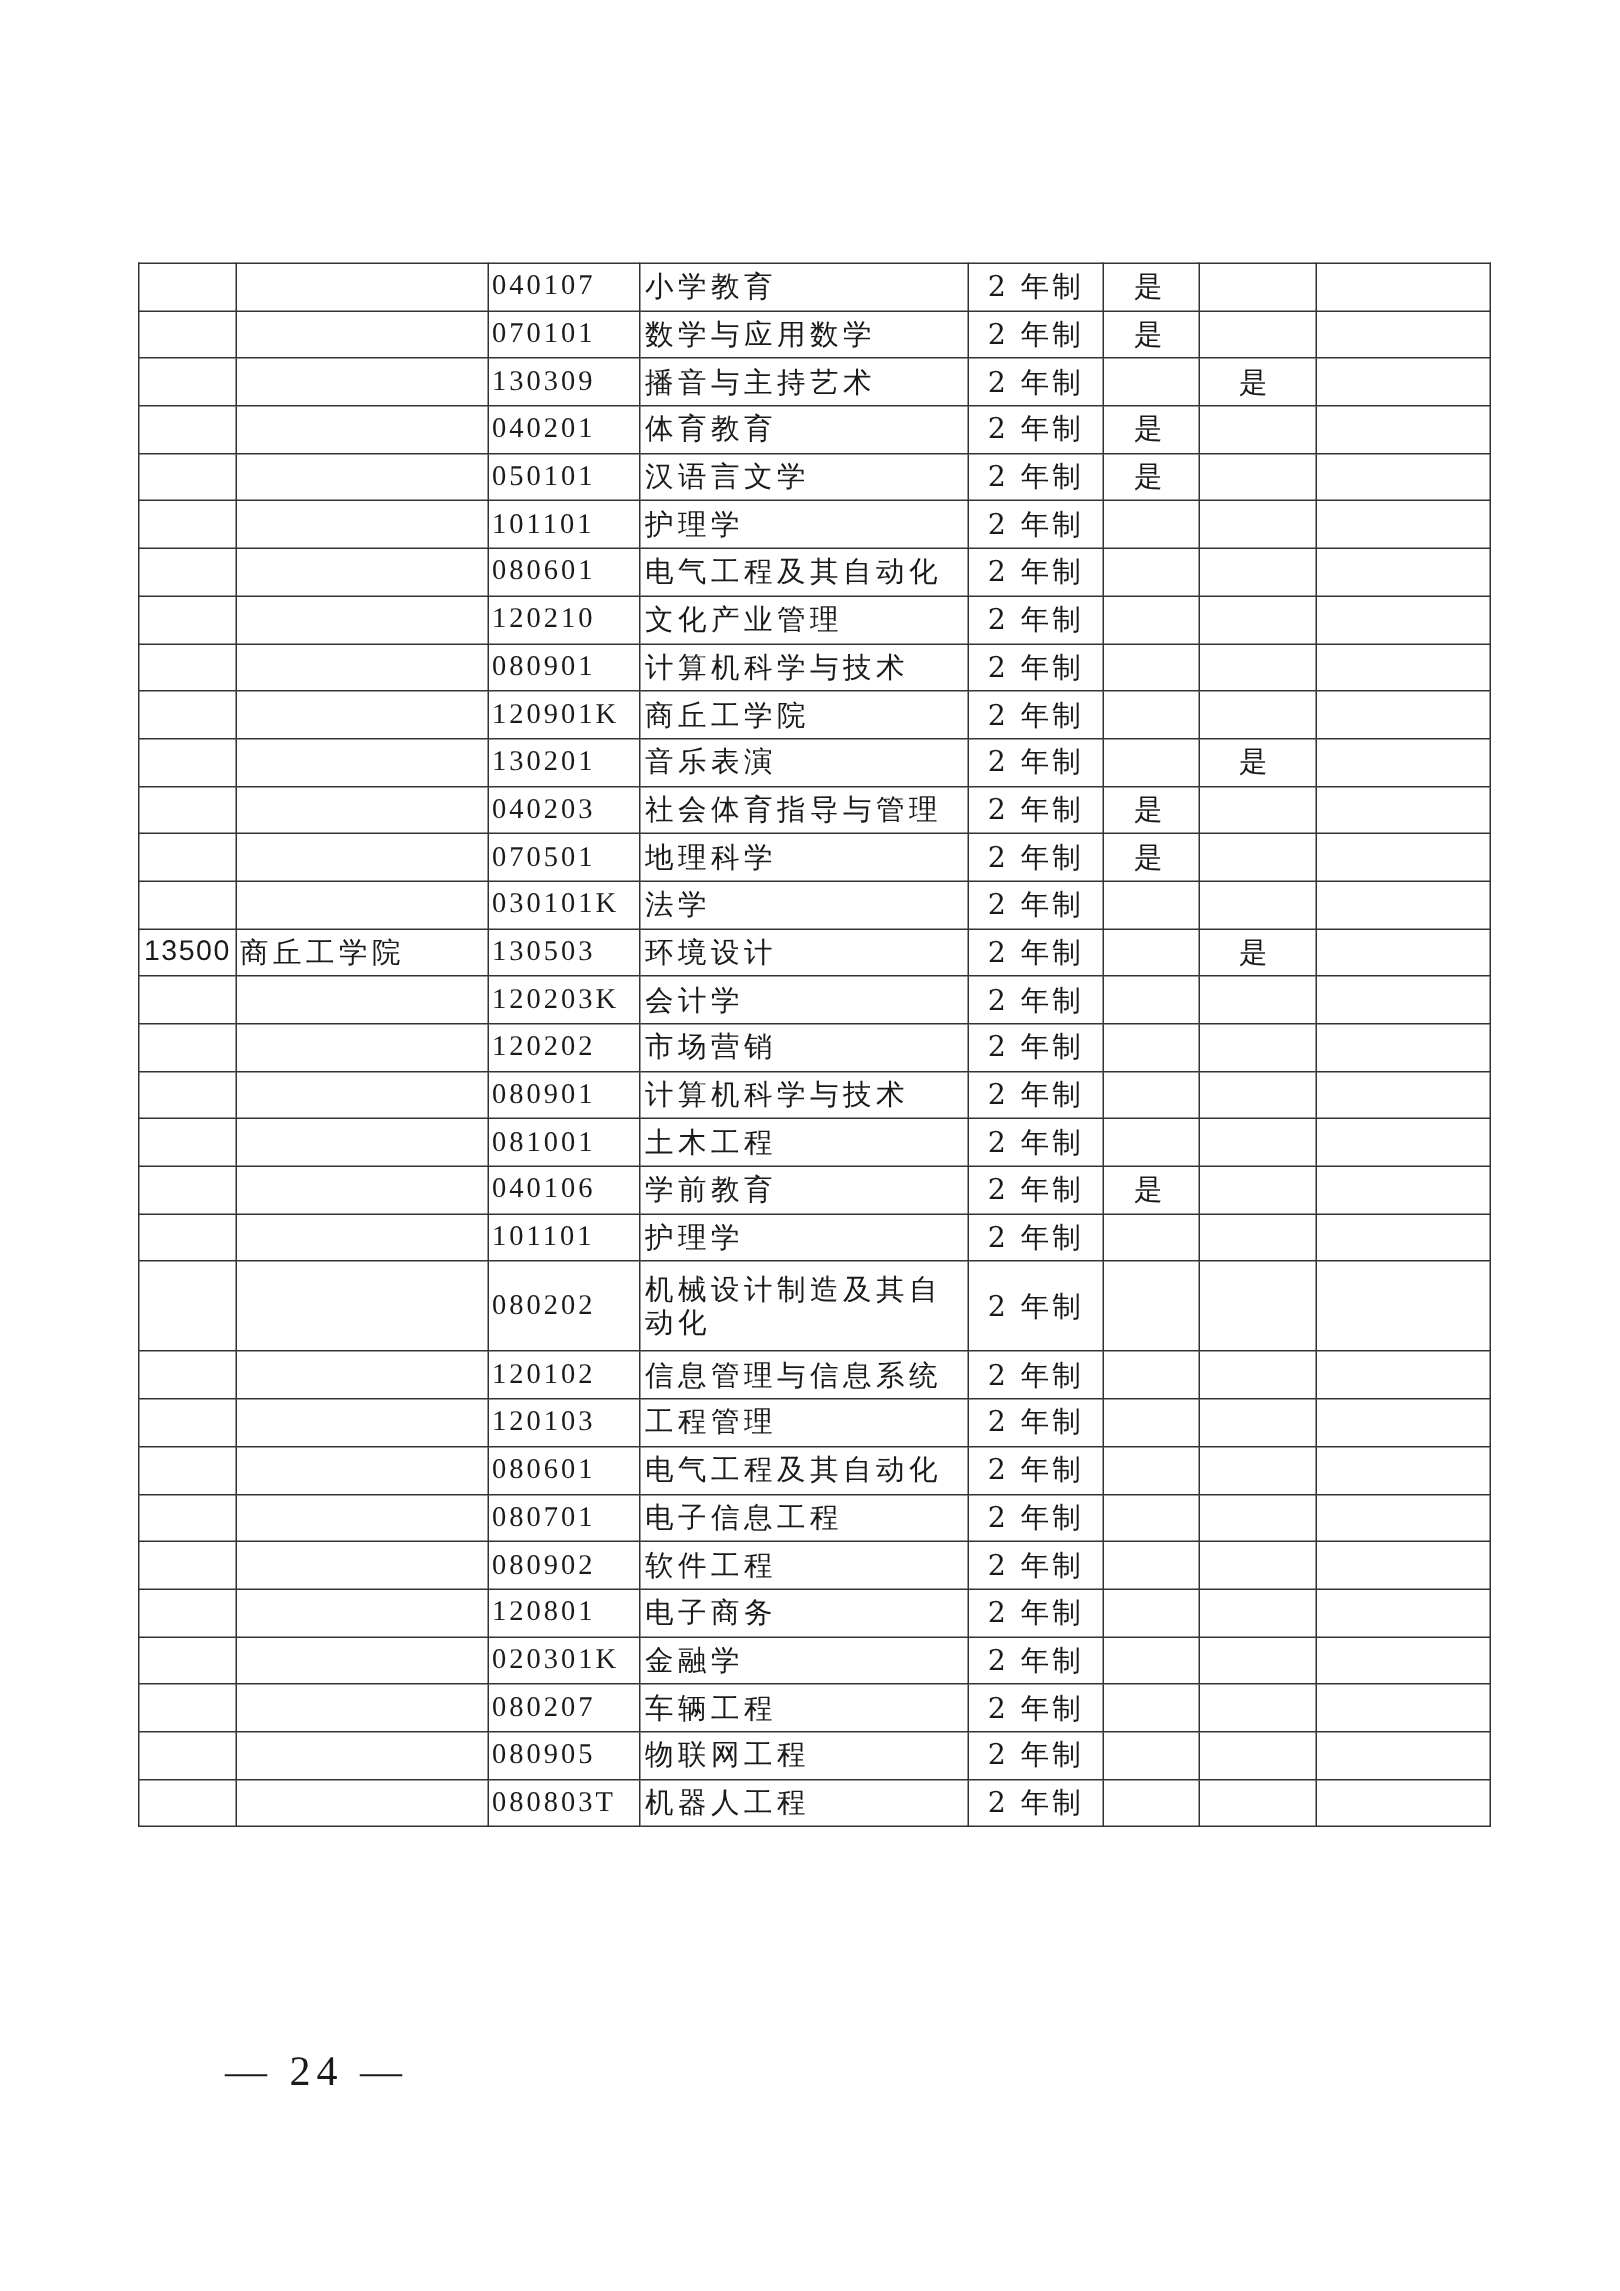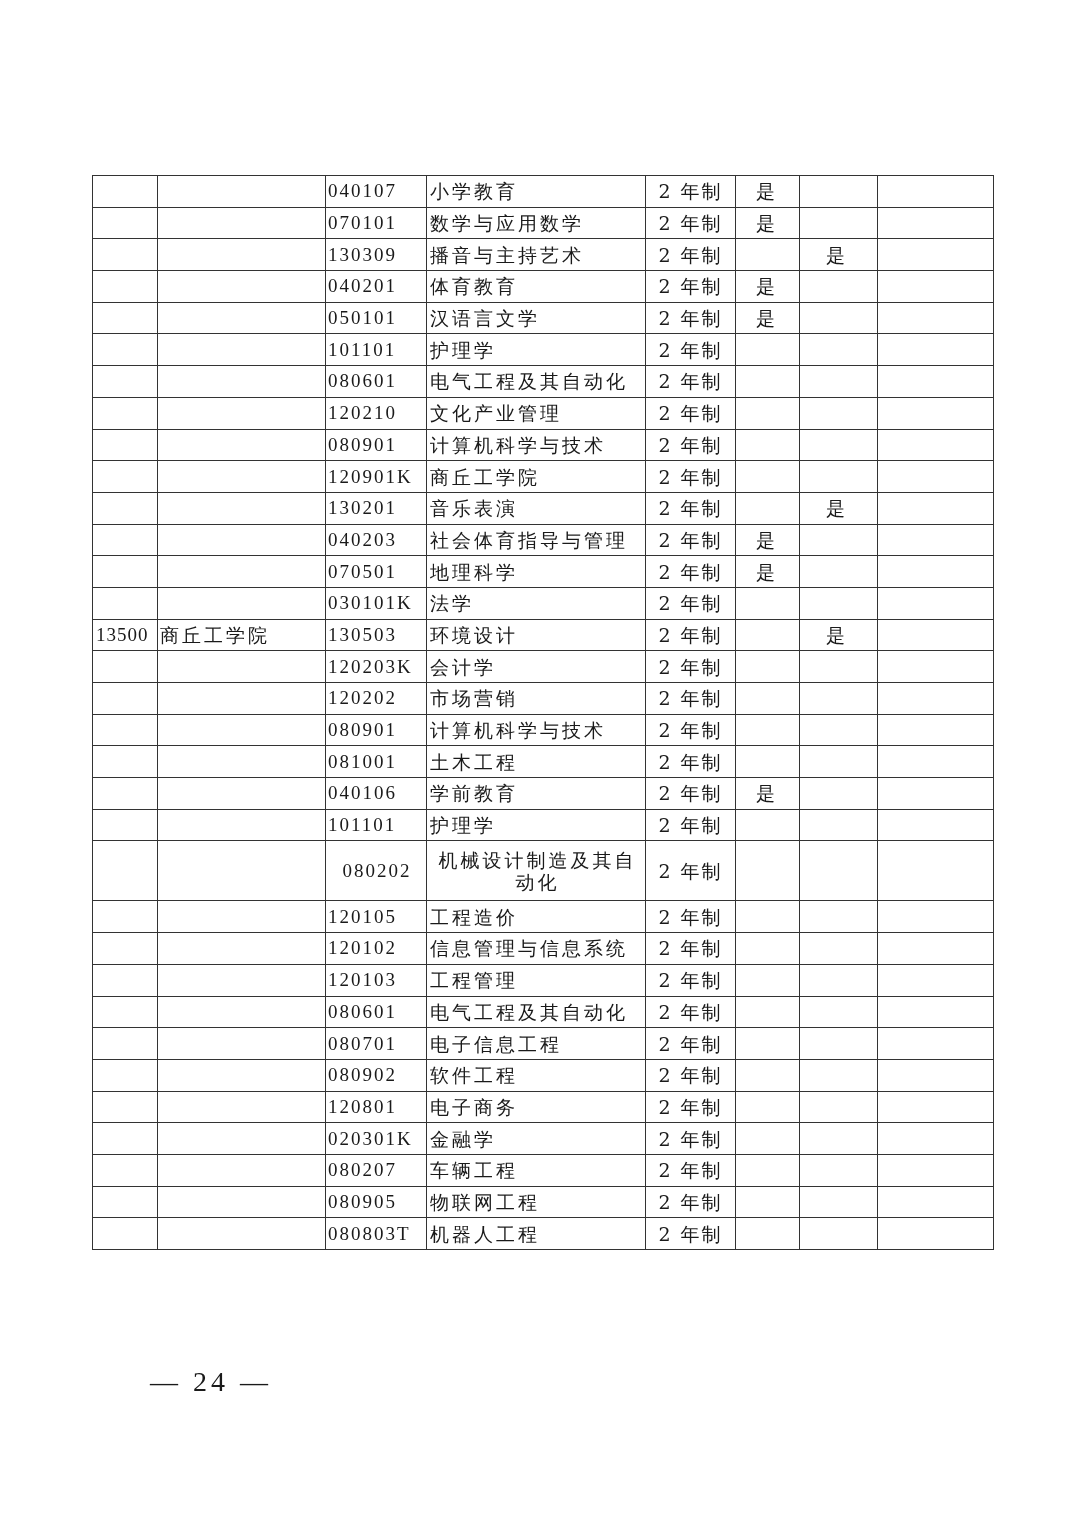--- a/index.html
+++ b/index.html
@@ -3,22 +3,22 @@
 <meta charset="utf-8">
 <style>
   html, body { margin: 0; padding: 0; background: #ffffff; }
   body { width: 1080px; height: 1527px; position: relative; overflow: hidden;
          font-family: "DejaVu Serif", "Liberation Serif", serif; color: #1a1a1a; }
   .page { position: absolute; left: 0; top: 0; width: 856px; height: 1527px; }
   table.majors { position: absolute; left: 92px; top: 175px; border-collapse: collapse;
                  table-layout: fixed; width: 901px; }
   table.majors td { border: 1.3px solid #333; height: 30.7px; padding: 0; font-size: 19px;
                     line-height: 22px; white-space: nowrap; overflow: hidden; vertical-align: middle; }
-  table.majors tr.tall td { height: 59px; text-align: center; }
-  td.c-code-inst { padding-left: 3px !important; letter-spacing: 1px; font-family: Liberation Serif, serif; font-size: 19px; }
+  table.majors tr.tall td { height: 59px; }
+  td.c-code-inst { padding-left: 3px !important; letter-spacing: 1px; font-family: Liberation Sans, sans-serif; font-size: 19px; }
   td.c-inst { padding-left: 2px !important; letter-spacing: 3px; }
   td.c-code { padding-left: 2px !important; letter-spacing: 2px; font-family: "Liberation Serif", serif; font-size: 19px; }
   td.c-name { padding-left: 3px !important; letter-spacing: 3px; }
   td.c-name.wrap { white-space: normal; }
   td.c-dur { text-align: center; letter-spacing: 2px; }
   td.c-f1 { padding-left: 20px !important; }
   td.c-f2 { padding-left: 26px !important; }
   .pagenum { position: absolute; left: 150px; top: 1366px; font-size: 28px; letter-spacing: 4px;
              font-family: "Liberation Serif", serif; }
 </style>
@@ -254,30 +254,20 @@
           <td class="c-code">080202</td>
           <td class="c-name wrap">机械设计制造及其自动化</td>
           <td class="c-dur">2 年制</td>
           <td class="c-f1"></td>
           <td class="c-f2"></td>
           <td class="c-remark"></td>
         </tr>
         <tr>
           <td class="c-code-inst"></td>
           <td class="c-inst"></td>
-          <td class="c-code">120105</td>
-          <td class="c-name">工程造价</td>
-          <td class="c-dur">2 年制</td>
-          <td class="c-f1"></td>
-          <td class="c-f2"></td>
-          <td class="c-remark"></td>
-        </tr>
-        <tr>
-          <td class="c-code-inst"></td>
-          <td class="c-inst"></td>
           <td class="c-code">120102</td>
           <td class="c-name">信息管理与信息系统</td>
           <td class="c-dur">2 年制</td>
           <td class="c-f1"></td>
           <td class="c-f2"></td>
           <td class="c-remark"></td>
         </tr>
         <tr>
           <td class="c-code-inst"></td>
           <td class="c-inst"></td>

